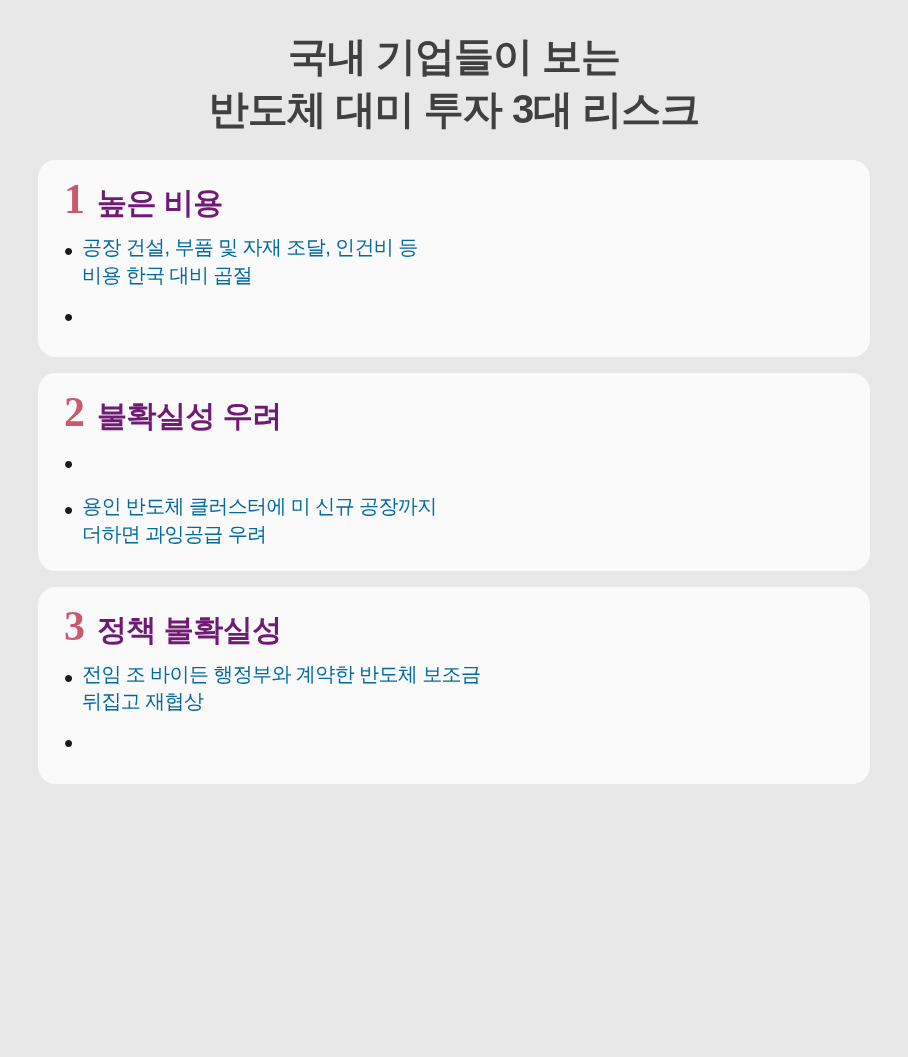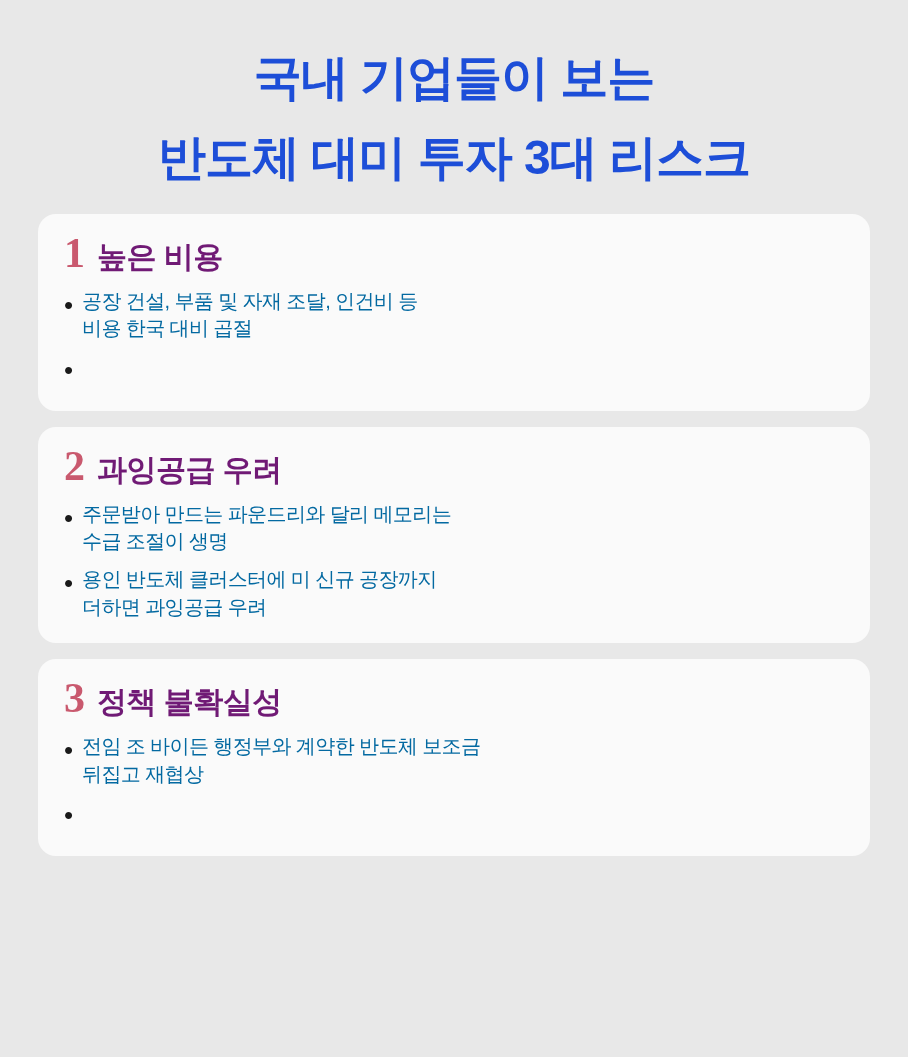--- a/index.html
+++ b/index.html
@@ -20,26 +20,25 @@
     box-sizing: border-box;
     padding: 30px 38px 20px 38px;
     display: flex;
     flex-direction: column;
   }
   .title-block {
     text-align: center;
     margin-bottom: 24px;
   }
   .title-line {
-    font-size: 48px;
+    font-size: 40px;
     font-weight: bold;
     letter-spacing: -1px;
     line-height: 1.33;
-    color: #1d4ed8;
-    margin-top: 16px;
+    color: #404040;
   }
   .cards {
     display: flex;
     flex-direction: column;
     gap: 16px;
     flex: 1;
   }
   .card {
     background: #fafafa;
     border-radius: 18px;
@@ -116,27 +115,25 @@
         </li>
         <li class="bullet">
           <span class="dot">•</span>
         </li>
       </ul>
     </div>
 
     <div class="card">
       <div class="card-head">
         <span class="card-num">2</span>
-        <span class="card-title">과잉공급 우려</span>
+        <span class="card-title">불확실성 우려</span>
       </div>
       <ul class="bullets">
         <li class="bullet">
           <span class="dot">•</span>
-          <span class="bullet-text">주문받아 만드는 파운드리와 달리 메모리는
-수급 조절이 생명</span>
         </li>
         <li class="bullet">
           <span class="dot">•</span>
           <span class="bullet-text">용인 반도체 클러스터에 미 신규 공장까지
 더하면 과잉공급 우려</span>
         </li>
       </ul>
     </div>
 
     <div class="card">

